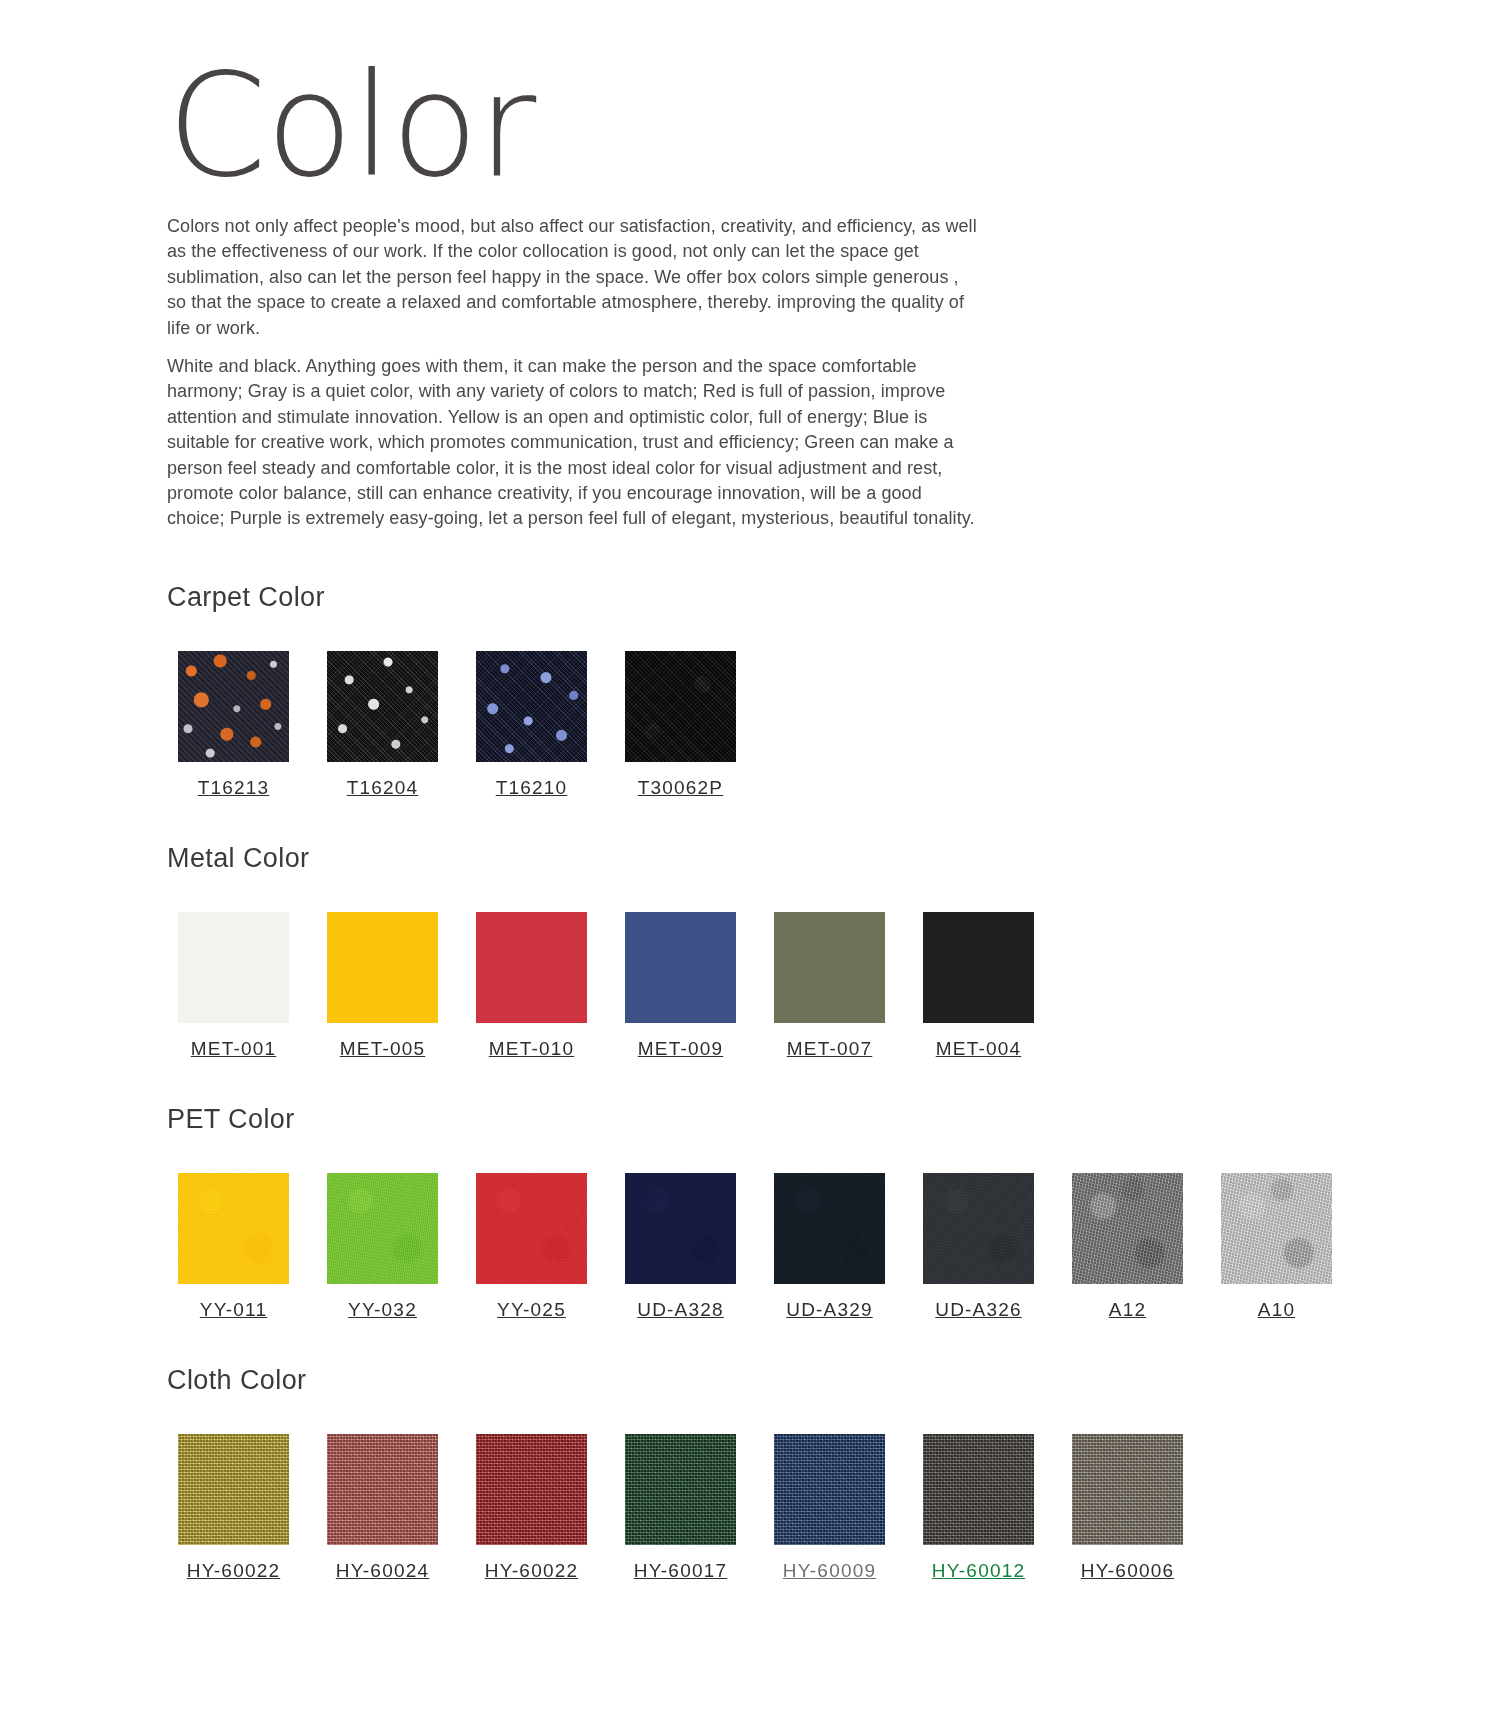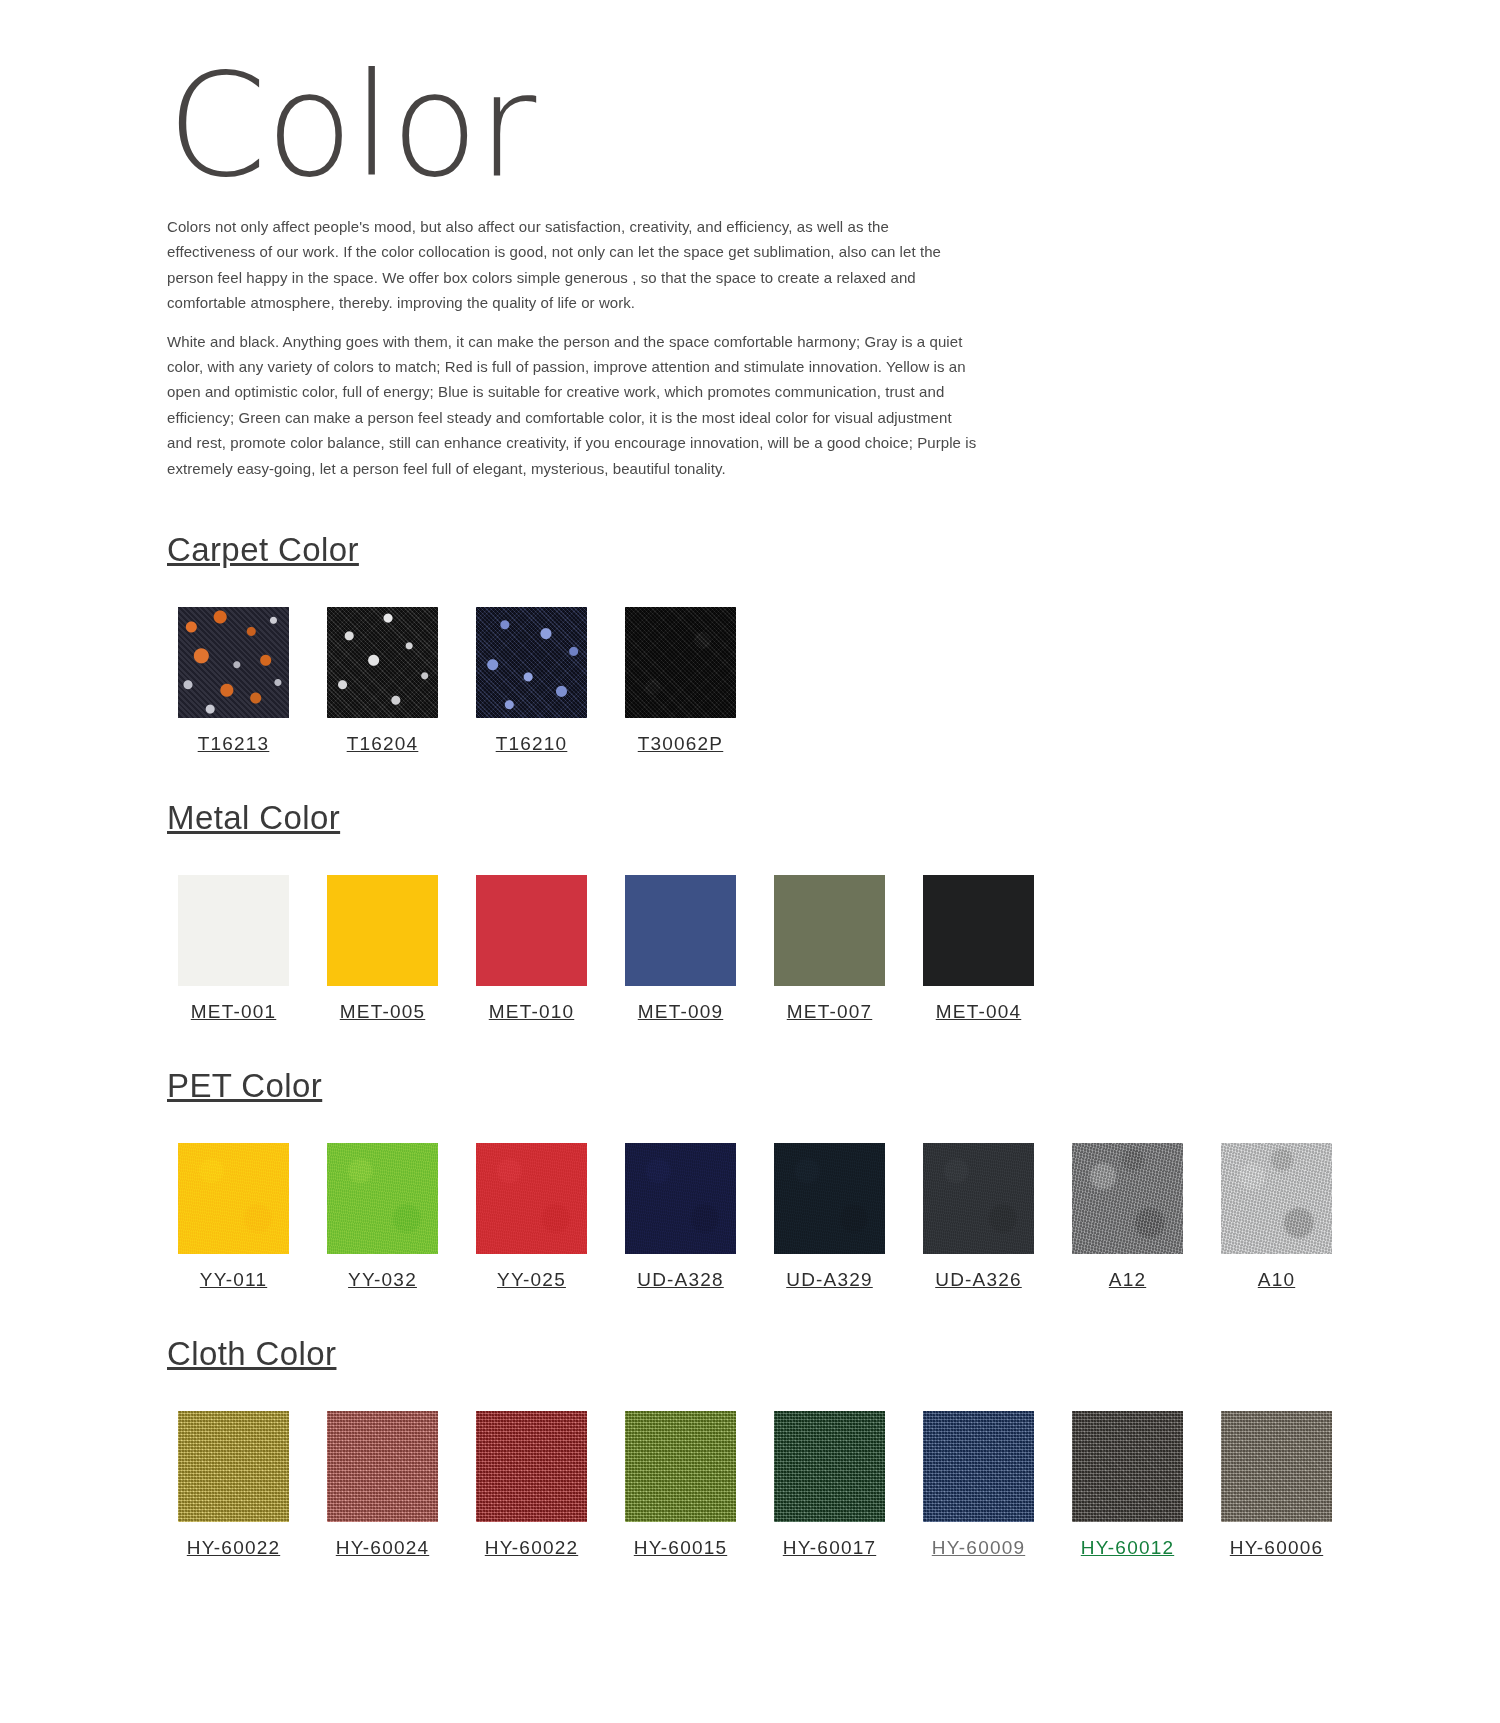--- a/index.html
+++ b/index.html
@@ -37,42 +37,41 @@
     line-height: 0.95;
     letter-spacing: -1px;
     color: #474443;
     margin: 0 0 6px 0;
     height: 150px;
   }
 
   
   .intro {
     width: 812px;
-    font-size: 15px;
+    font-size: 18px;
     line-height: 25.4px;
     color: #4a4a4a;
     letter-spacing: 0.08px;
     font-weight: 400;
   }
   .intro p {
     margin: 0 0 13px 0;
   }
 
   
   .section {
     margin-top: 44px;
   }
   .section.first { margin-top: 50px; }
   .section-title {
-    font-size: 33px;
+    font-size: 27px;
     font-weight: 400;
     color: #3a3a3a;
     letter-spacing: 0.4px;
     margin: 0 0 38px 0;
-    text-decoration: underline;
   }
   .swatch-row {
     display: flex;
     align-items: flex-start;
   }
   .swatch-cell {
     width: 133px;
     margin-right: 16px;
     display: flex;
     flex-direction: column;
@@ -301,24 +300,20 @@
         </div>
         <div class="swatch-cell">
           <span class="swatch weave" style="background-color: rgb(204, 97, 89);"></span>
           <span class="swatch-label">HY-60024</span>
         </div>
         <div class="swatch-cell">
           <span class="swatch weave" style="background-color: rgb(187, 37, 38);"></span>
           <span class="swatch-label">HY-60022</span>
         </div>
         <div class="swatch-cell">
-          <span class="swatch weave" style="background-color: rgb(123, 160, 35);"></span>
-          <span class="swatch-label">HY-60015</span>
-        </div>
-        <div class="swatch-cell">
           <span class="swatch weave" style="background-color: rgb(26, 75, 40);"></span>
           <span class="swatch-label">HY-60017</span>
         </div>
         <div class="swatch-cell">
           <span class="swatch weave" style="background-color: rgb(31, 62, 117);"></span>
           <span class="swatch-label faded2">HY-60009</span>
         </div>
         <div class="swatch-cell">
           <span class="swatch weave" style="background-color: rgb(74, 69, 64);"></span>
           <span class="swatch-label faded">HY-60012</span>

